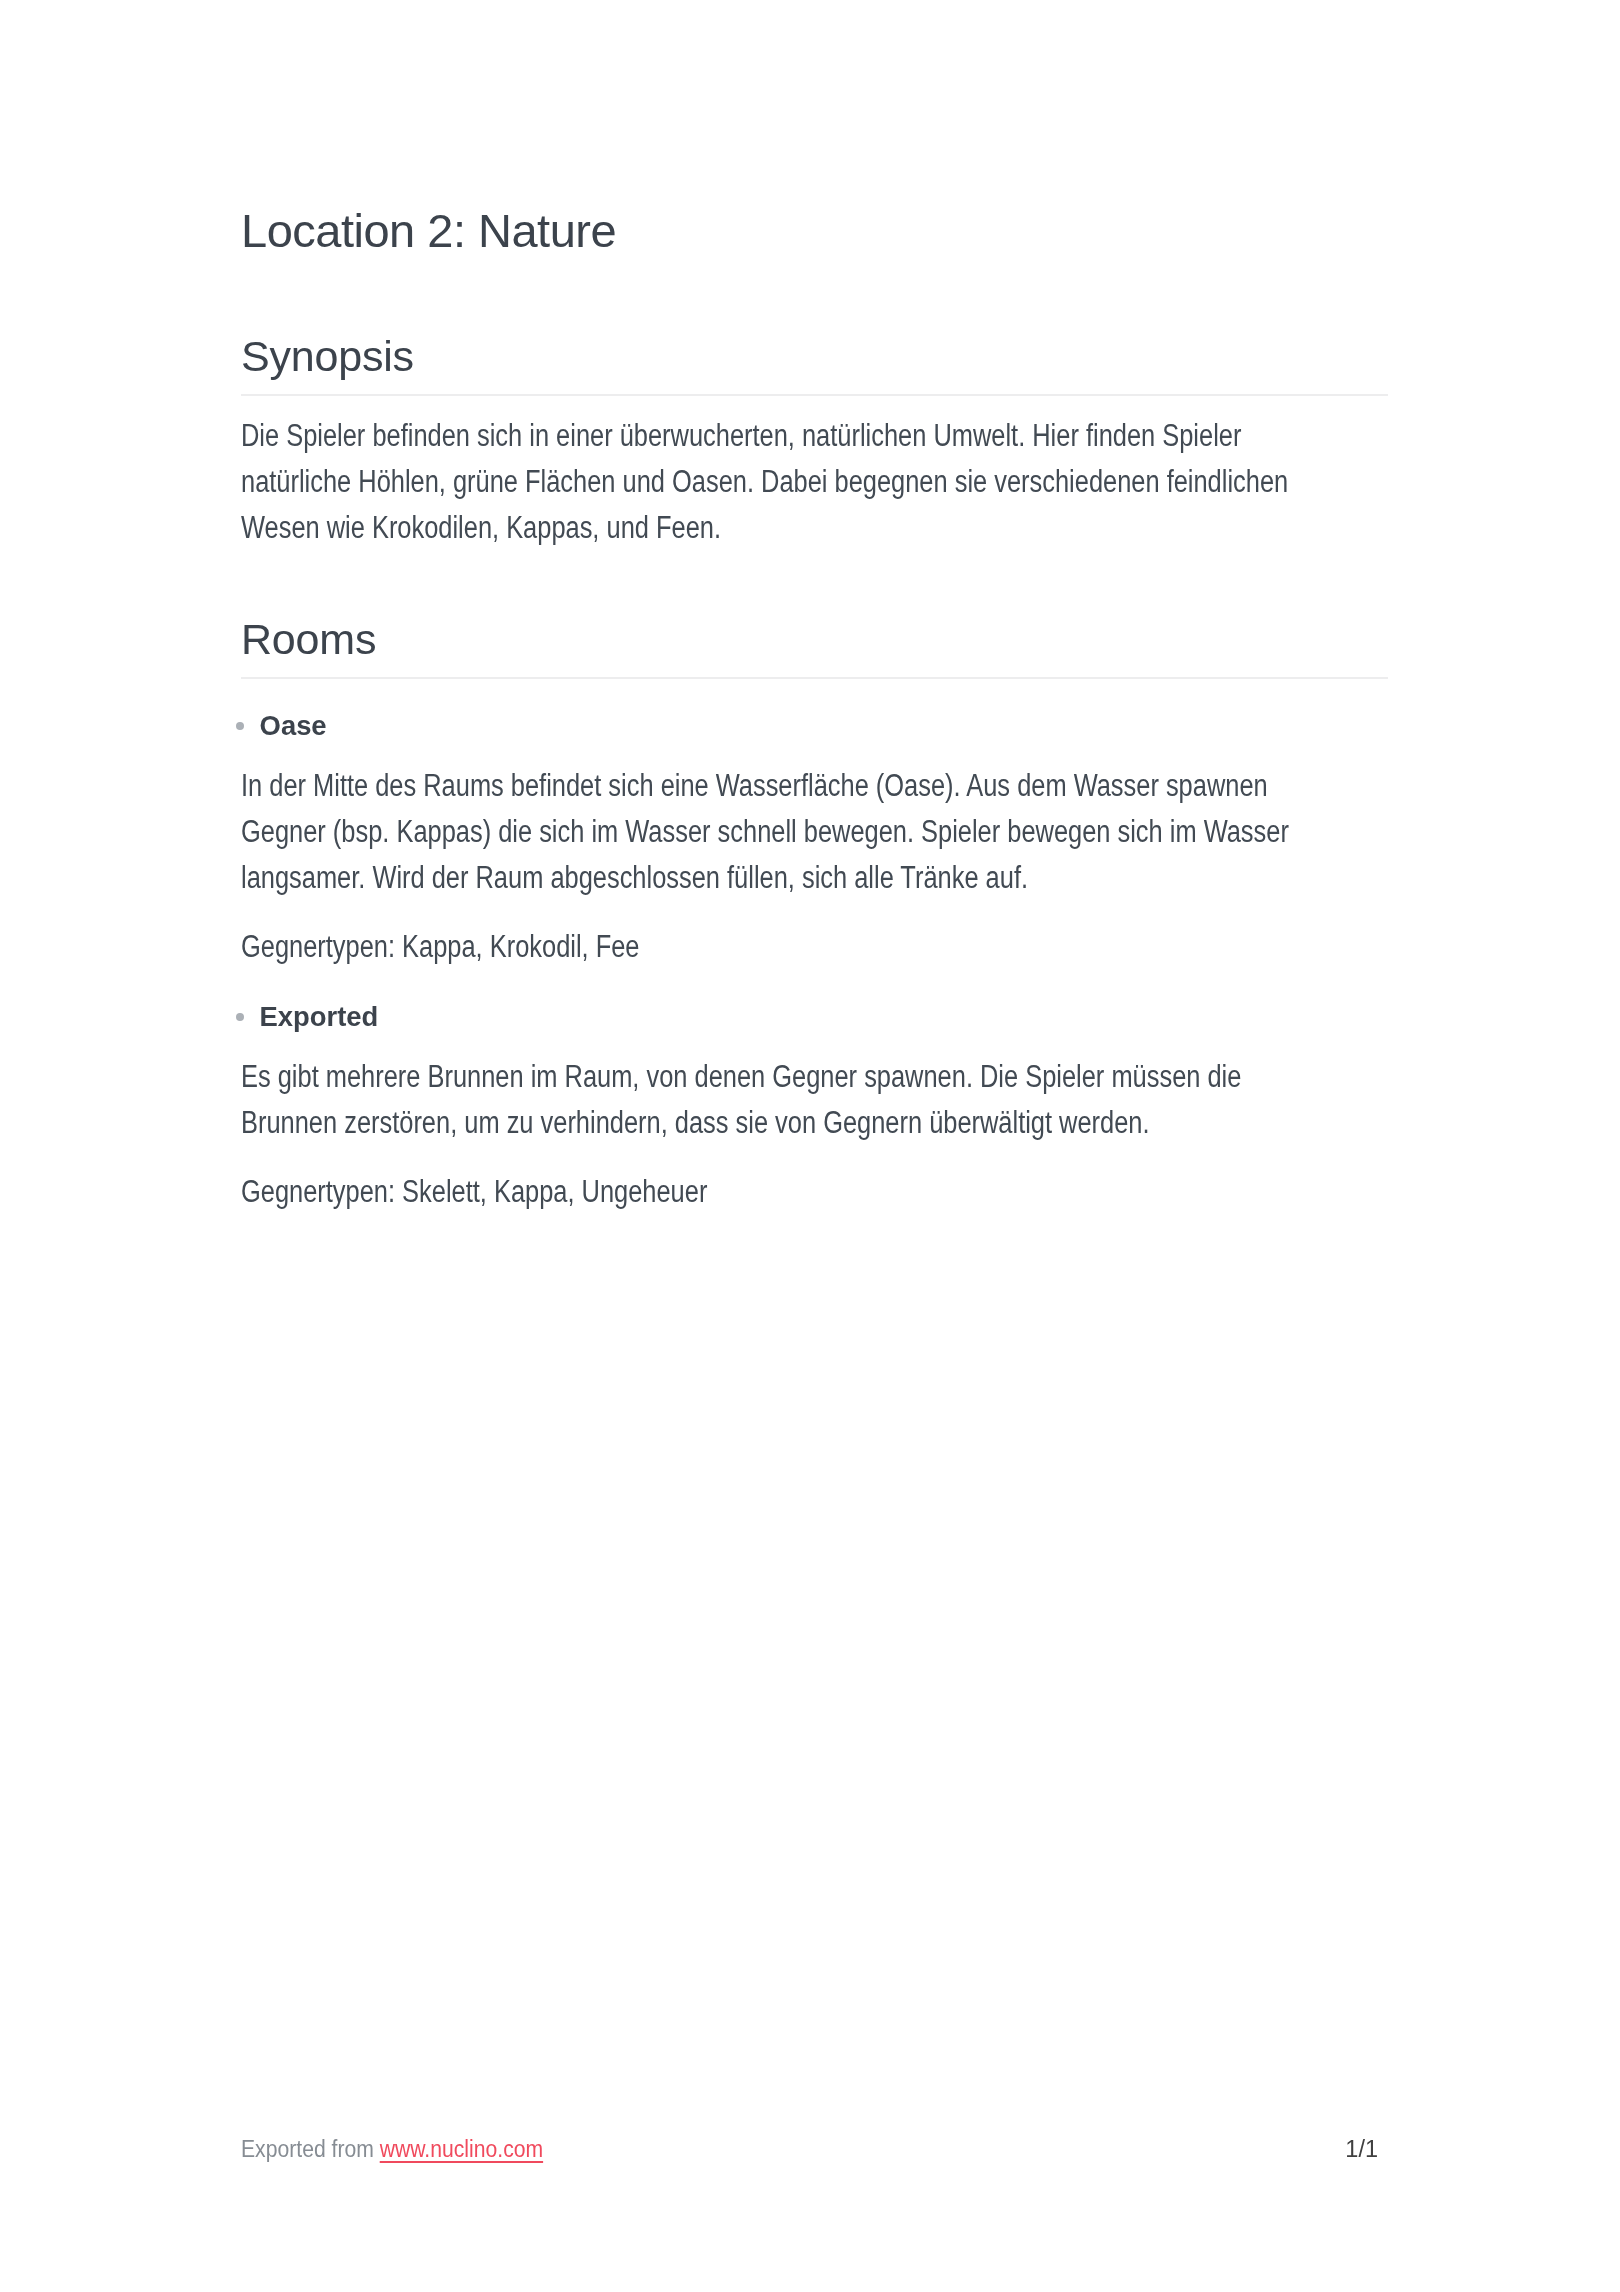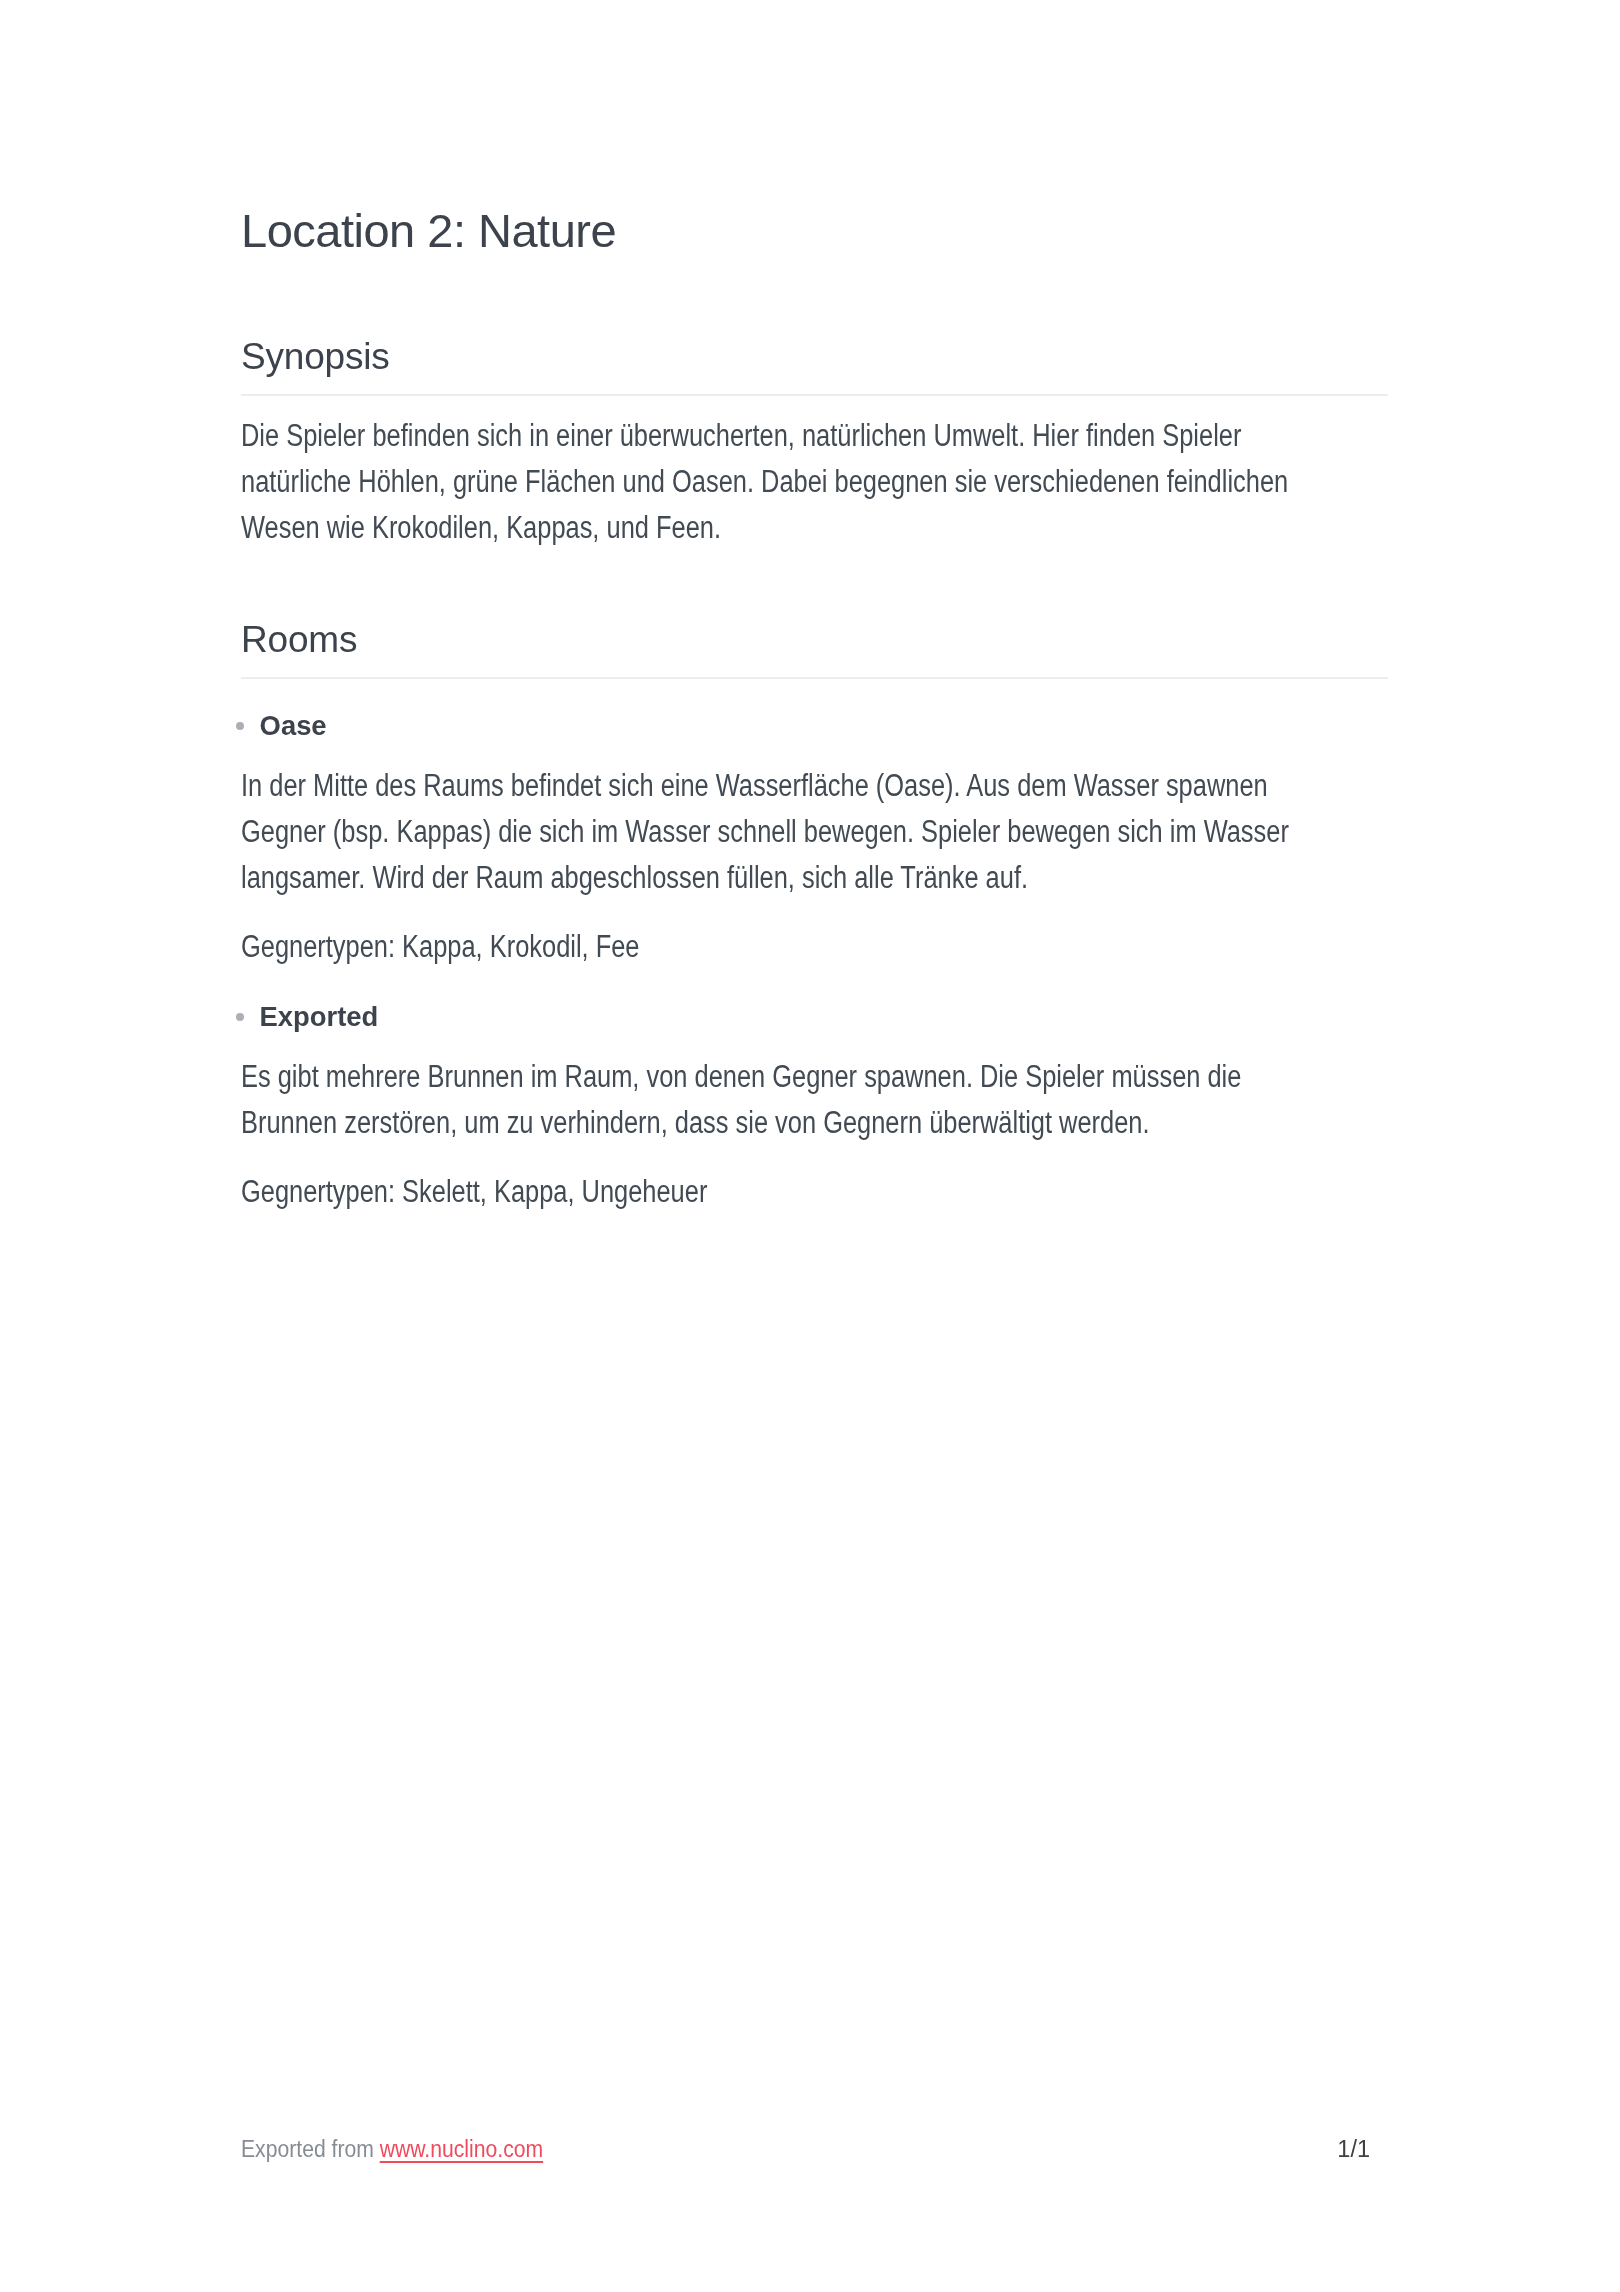--- a/index.html
+++ b/index.html
@@ -21,21 +21,21 @@
   h1.doc-title {
     margin: 0;
     font-size: 47px;
     line-height: 74px;
     font-weight: 400;
     color: #3c434c;
     letter-spacing: -0.5px;
   }
   h2.section-heading {
     margin: 63px 0 0 0;
-    font-size: 37px;
+    font-size: 43px;
     line-height: 51px;
     font-weight: 400;
     color: #3c434c;
     padding-bottom: 11.8px;
     border-bottom: 2px solid #ededee;
     letter-spacing: -0.2px;
   }
   p.body {
     margin: 17.6px 0 0 0;
     font-size: 31px;
@@ -71,21 +71,21 @@
     top: 50%;
     margin-top: -3.9px;
     width: 7.8px;
     height: 7.8px;
     border-radius: 50%;
     background: #abb0b6;
   }
   .footer {
     position: absolute;
     left: 241px;
-    right: 250px;
+    right: 242px;
     top: 2135px;
     display: flex;
     justify-content: space-between;
     align-items: flex-start;
     font-size: 23.5px;
     line-height: 29px;
     color: #868c93;
   }
   .footer-left { transform: scaleX(0.9); transform-origin: 0 0; white-space: nowrap; }
   a.nuclino-link {

